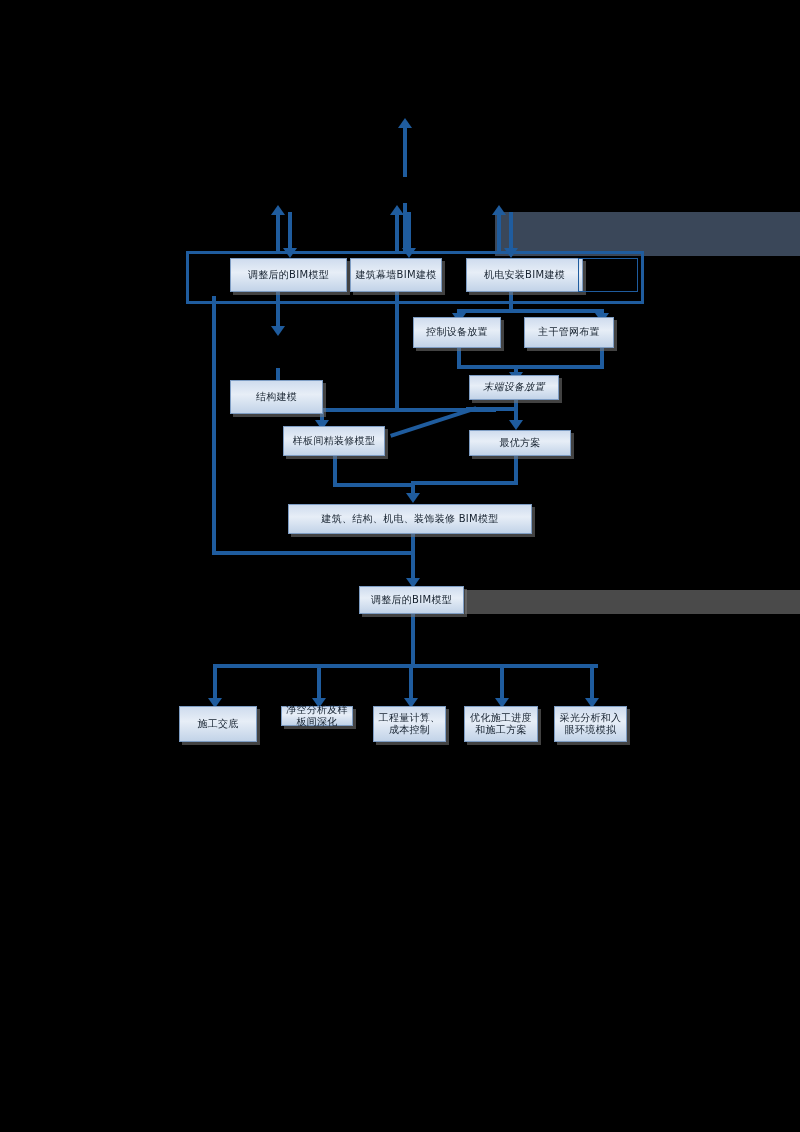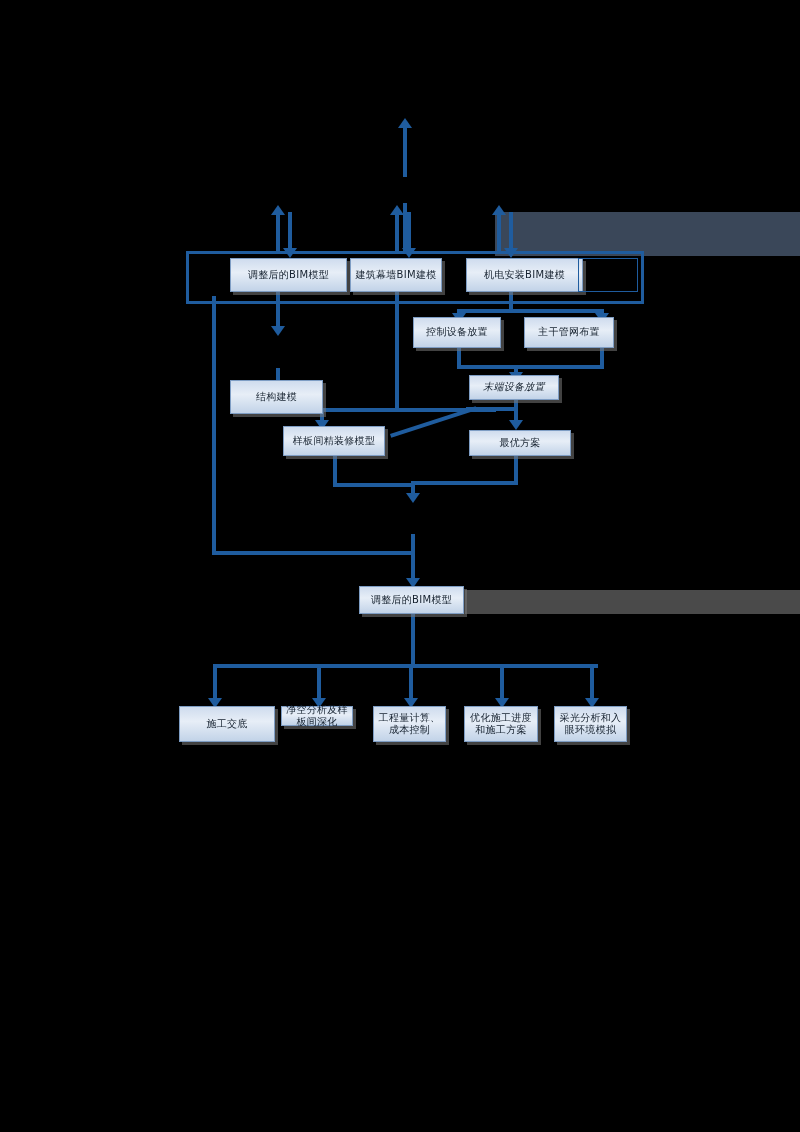--- a/index.html
+++ b/index.html
@@ -158,26 +158,29 @@
   </div>
 
   <div class="node" style="left:469px;top:430px;width:102px;height:26px;">
     <span>最优方案</span>
   </div>
 
   <div class="node" style="left:283px;top:426px;width:102px;height:30px;">
     <span>样板间精装修模型</span>
   </div>
 
+  <div class="node" style="left:288px;top:504px;width:244px;height:30px;">
+    <span>建筑、结构、机电、装饰装修 BIM模型</span>
+  </div>
 
   <div class="node" style="left:359px;top:586px;width:105px;height:28px;">
     <span>调整后的BIM模型</span>
   </div>
 
-  <div class="node" style="left:179px;top:706px;width:96px;height:36px;">
+  <div class="node" style="left:179px;top:706px;width:78px;height:36px;">
     <span>施工交底</span>
   </div>
   <div class="node" style="left:281px;top:706px;width:72px;height:20px;">
     <span>净空分析及样
 板间深化</span>
   </div>
   <div class="node" style="left:373px;top:706px;width:73px;height:36px;">
     <span>工程量计算、
 成本控制</span>
   </div>

